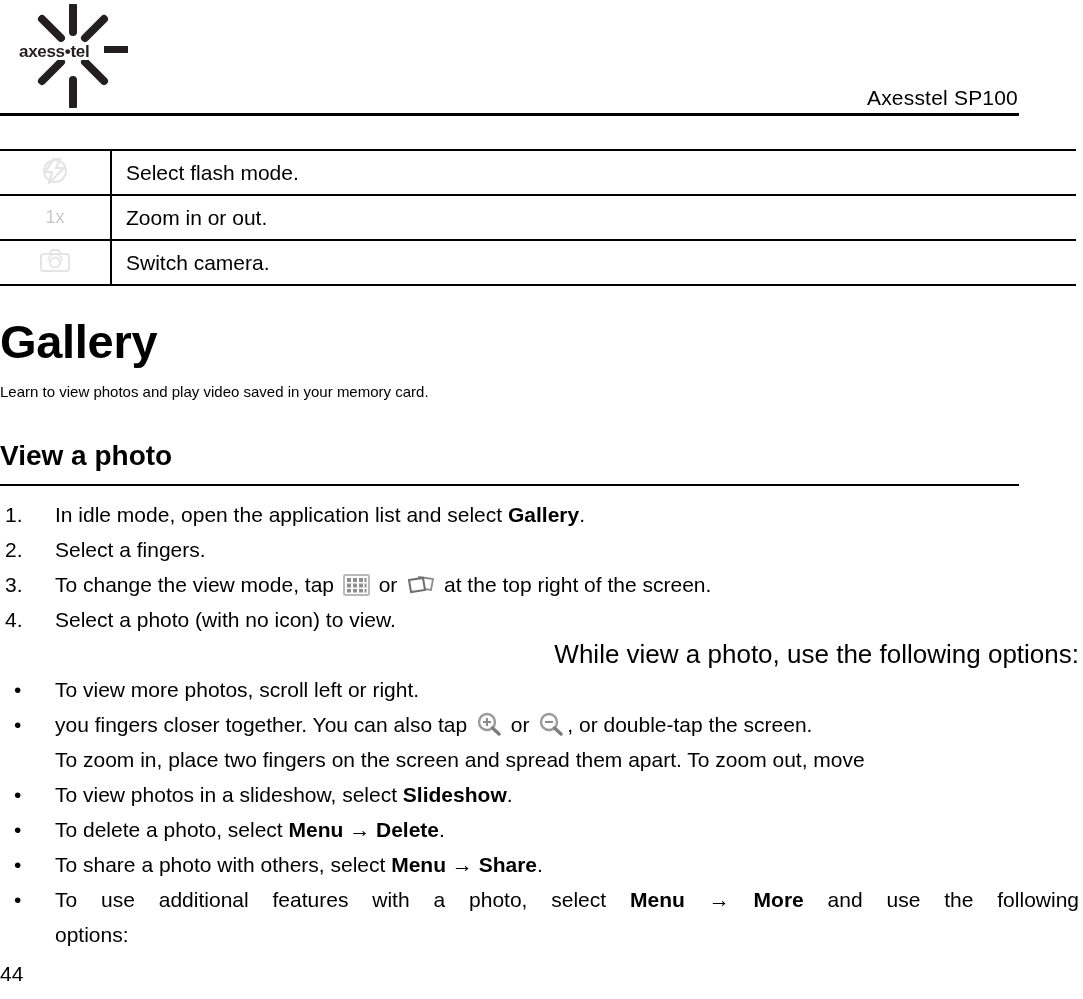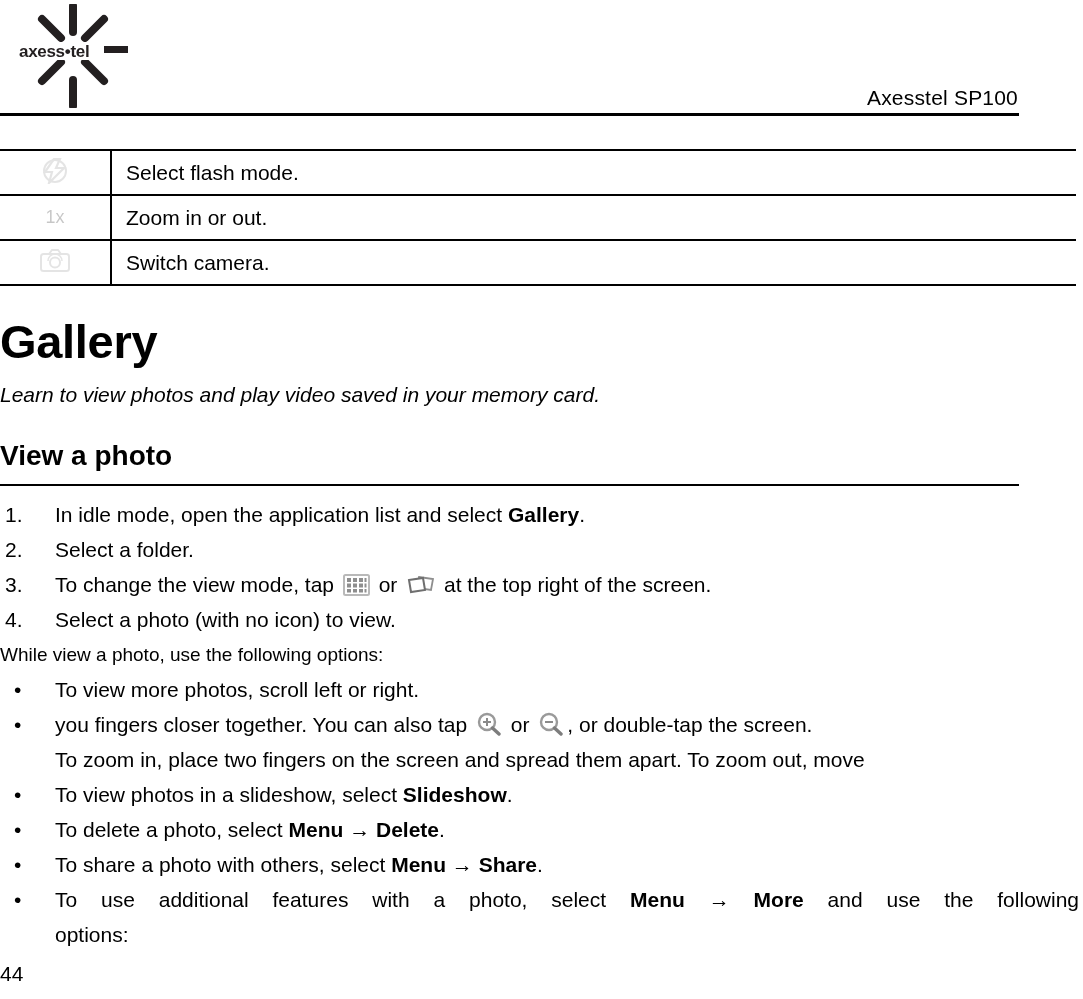--- a/index.html
+++ b/index.html
@@ -102,23 +102,22 @@
     font-size: 47px;
     font-weight: bold;
     letter-spacing: -0.3px;
     line-height: 1;
     margin: 0;
   }
   .lead {
     position: absolute;
     left: 0;
     top: 384px;
-    font-size: 21px;
+    font-size: 15px;
     line-height: 1;
-    font-style: italic;
   }
   .h2 {
     position: absolute;
     left: 0;
     top: 442px;
     font-size: 28px;
     font-weight: bold;
     line-height: 1;
     margin: 0;
     text-align: center;
@@ -147,22 +146,23 @@
     min-height: 35px;
   }
   .num-item .marker {
     position: absolute;
     left: 5px;
     top: 0;
     width: 40px;
   }
 
   .plain-line {
-    font-size: 19px;
+    font-size: 26px;
     line-height: 35px;
+    text-align: right;
   }
 
   .bul-item {
     position: relative;
     font-size: 21px;
     line-height: 35px;
     padding-left: 55px;
     min-height: 35px;
   }
   .bul-item .marker {
@@ -263,21 +263,21 @@
   </table>
 
   <h1 class="h1">Gallery</h1>
   <div class="lead">Learn to view photos and play video saved in your memory card.</div>
   <h2 class="h2">View a photo</h2>
   <div class="h2-rule"></div>
 
   <div class="content">
     <ol id="steps-list" style="margin:0;padding:0;list-style:none;">
         <li class="num-item"><span class="marker">1.</span><span><span>In idle mode, open the application list and select </span><b>Gallery</b><span>.</span></span></li>
-        <li class="num-item"><span class="marker">2.</span><span><span>Select a folder.</span></span></li>
+        <li class="num-item"><span class="marker">2.</span><span><span>Select a fingers.</span></span></li>
         <li class="num-item"><span class="marker">3.</span><span><span>To change the view mode, tap </span><span class="inline-icon"><svg width="27" height="22" viewBox="0 0 27 22">
                 <rect x="1" y="1" width="25" height="20" rx="1.5" fill="none" stroke="#b9b9b9" stroke-width="2"></rect>
                 <g fill="#8e8e8e">
                   <rect x="4" y="4" width="4" height="4"></rect>
                   <rect x="10" y="4" width="4" height="4"></rect>
                   <rect x="16" y="4" width="4" height="4"></rect>
                   <rect x="21.5" y="4" width="2" height="4"></rect>
                   <rect x="4" y="9.5" width="4" height="4"></rect>
                   <rect x="10" y="9.5" width="4" height="4"></rect>
                   <rect x="16" y="9.5" width="4" height="4"></rect>

